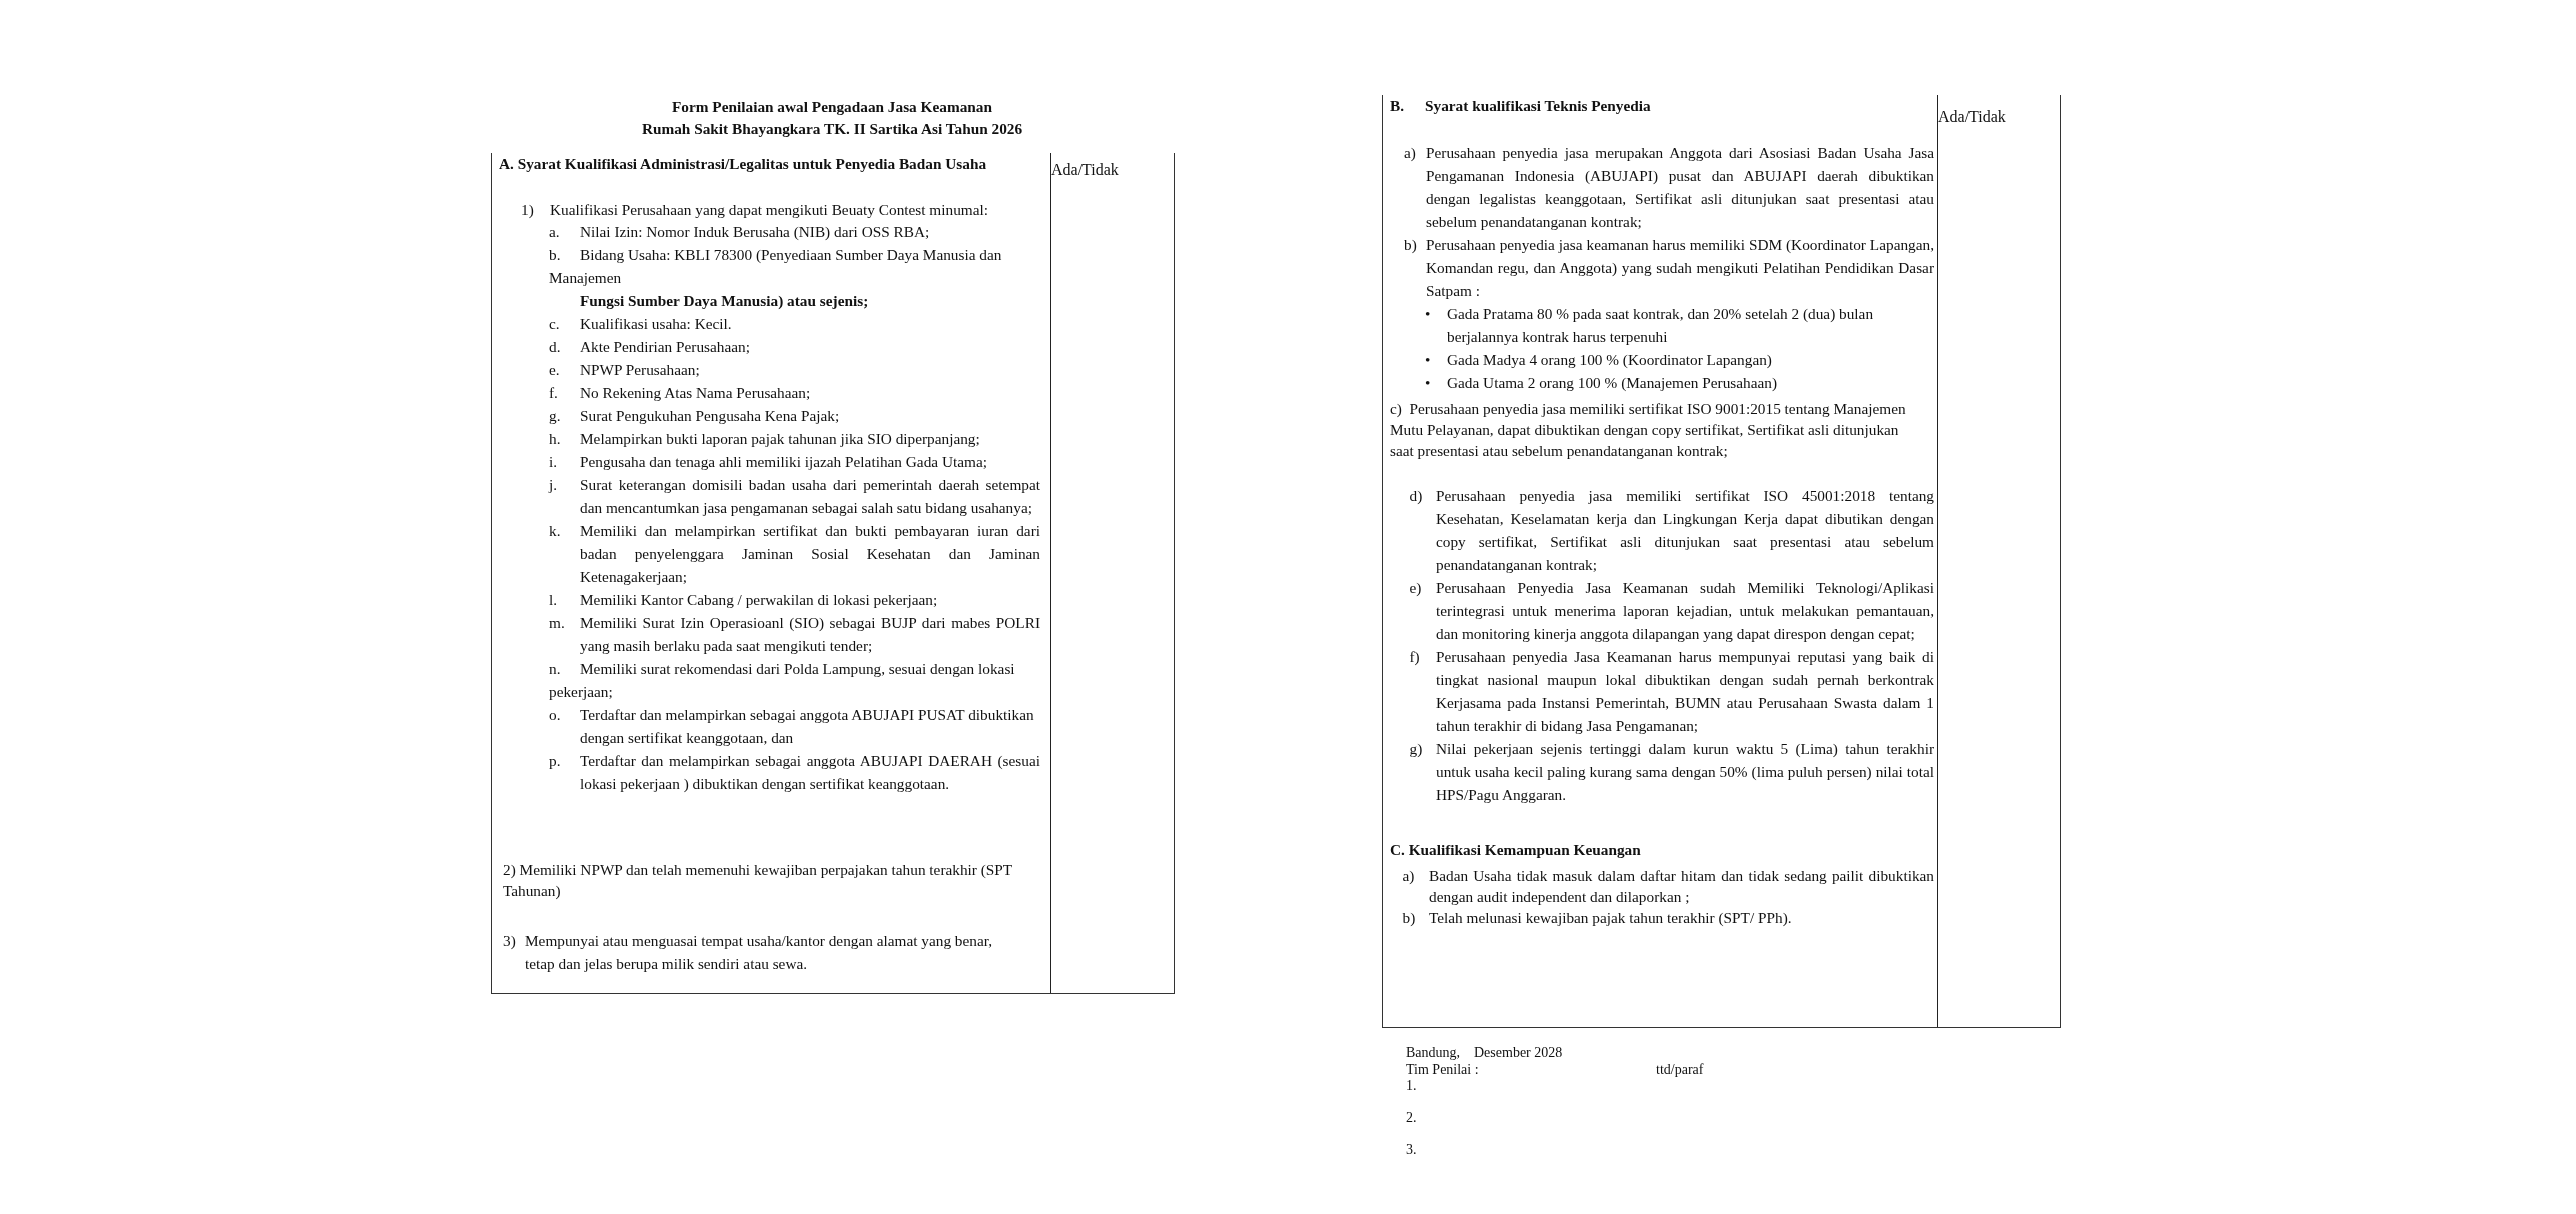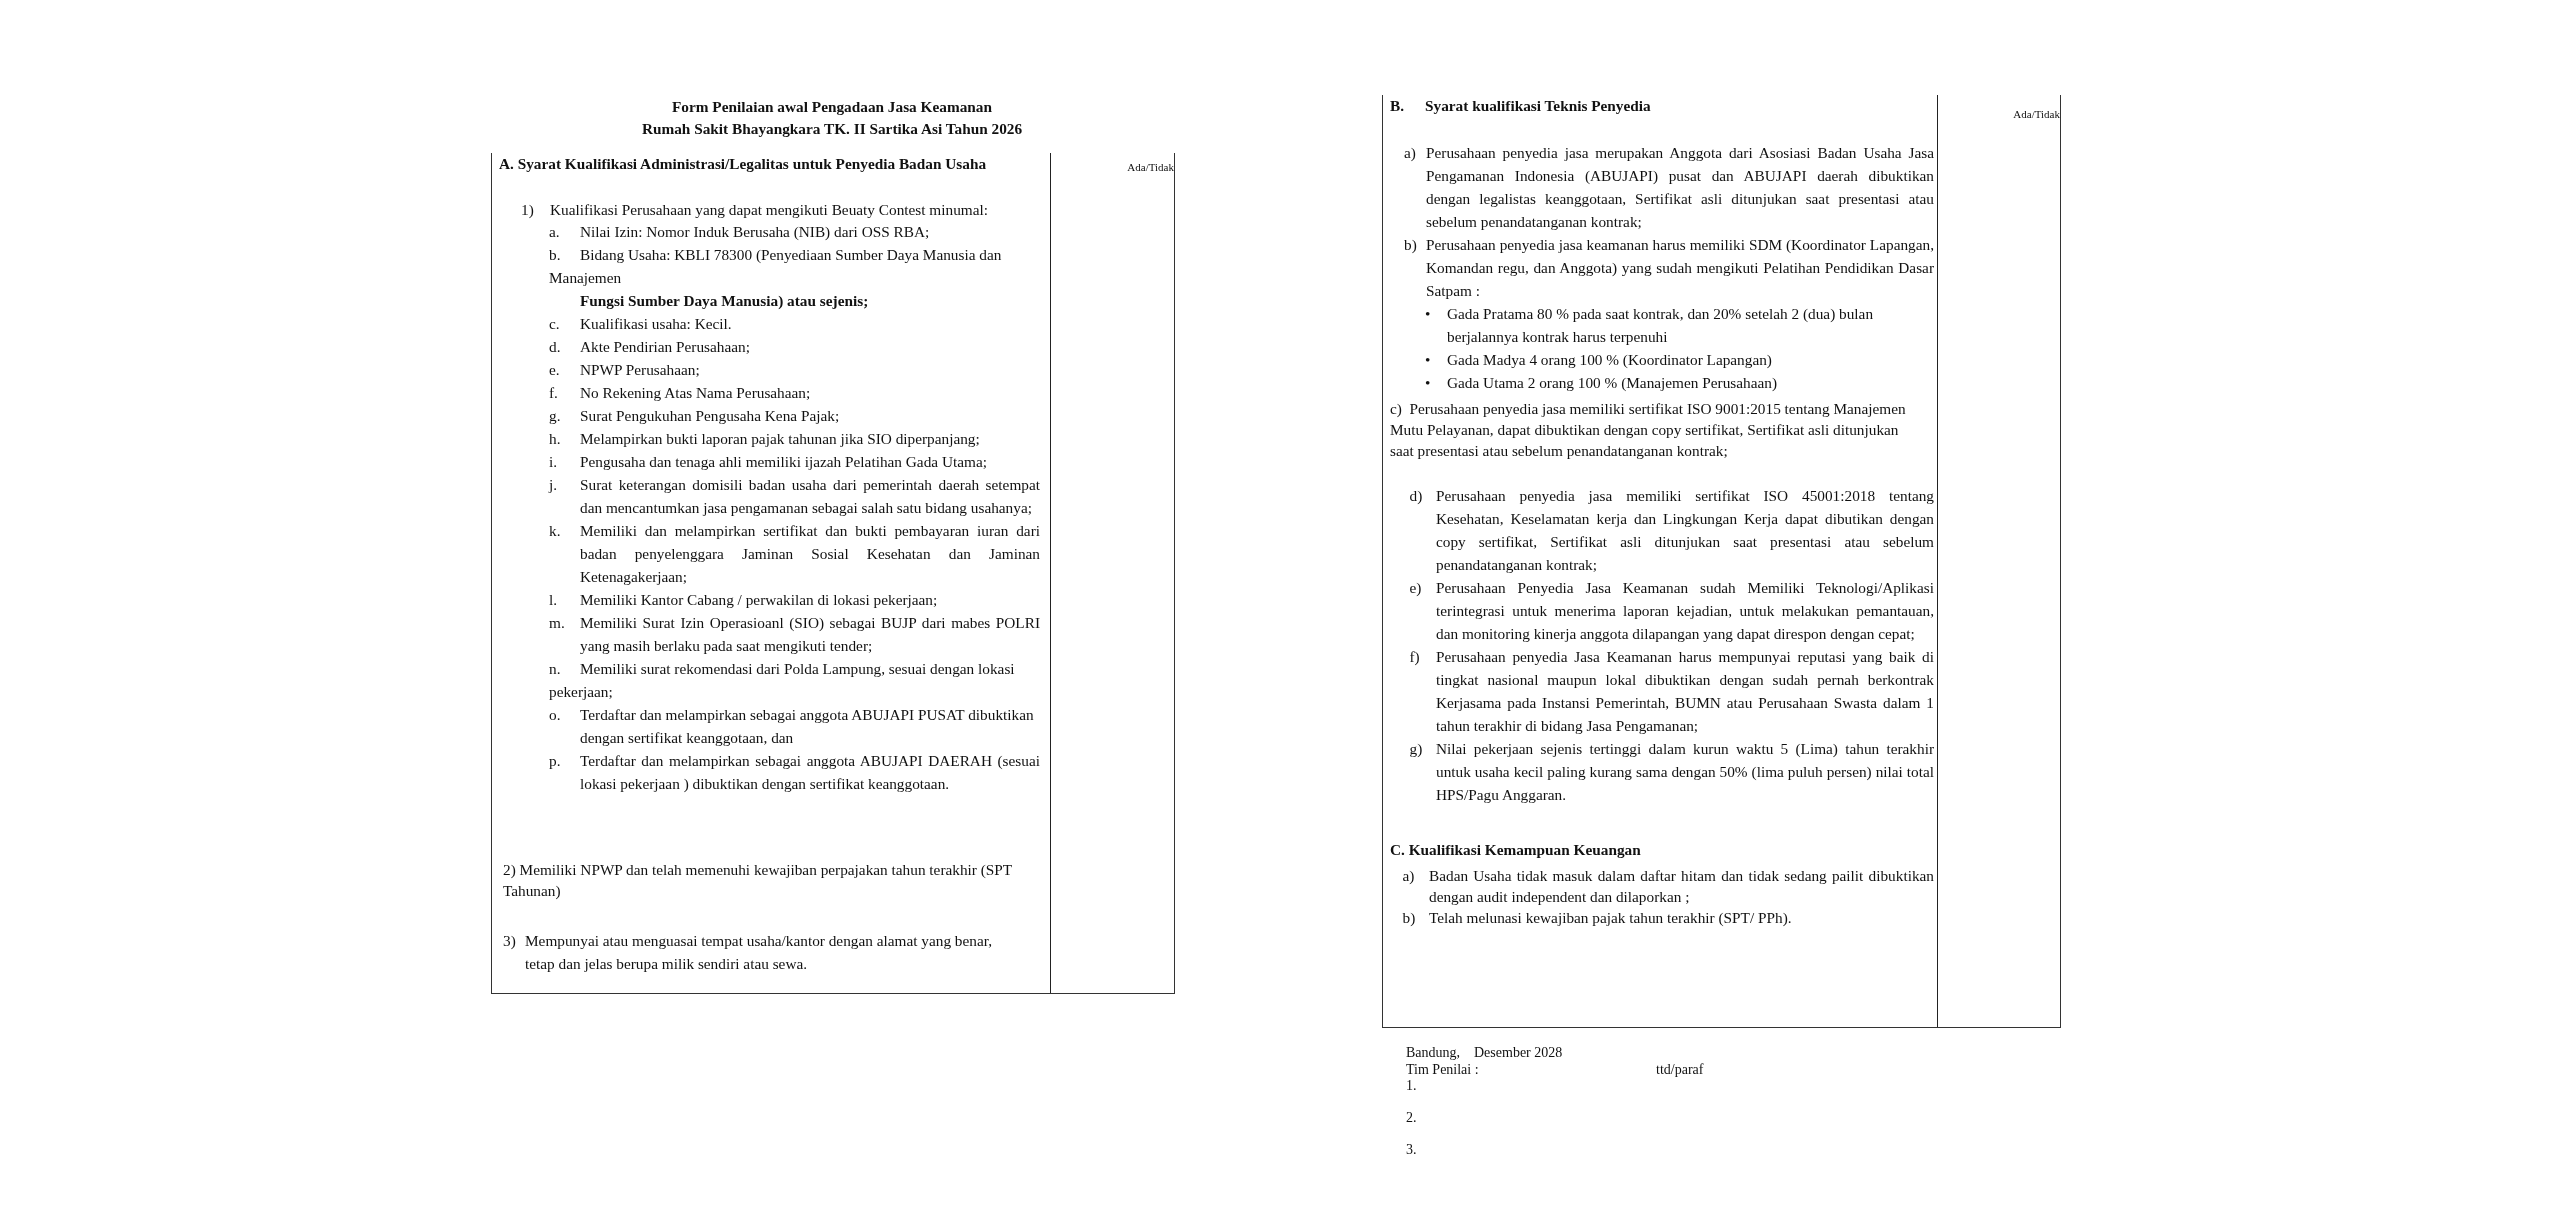--- a/index.html
+++ b/index.html
@@ -2,21 +2,21 @@
 <html style="font-size:11px"><head>
 <meta charset="utf-8">
 <style>
   html, body { margin:0; padding:0; background:#ffffff; }
   body { width:2576px; height:1214px; position:relative; overflow:hidden;
          font-family:"Liberation Serif", serif; color:#111; }
   .title { position:absolute; left:491px; width:682px; top:96px; text-align:center;
            font-weight:bold; font-size:15.3px; line-height:22px; }
   .tbl { position:absolute; border:1.4px solid #333; border-top:1px solid #333; box-sizing:border-box; }
   .tbl .col-main { position:absolute; left:0; top:0; bottom:0; border-right:1px solid #222; box-sizing:border-box; }
-  .tbl .col-check { position:absolute; top:0; bottom:0; right:0; text-align:right; font-size:11px; }
+  .tbl .col-check { position:absolute; top:0; bottom:0; right:0; text-align:left; font-size:16px; }
   #tableA { left:491px; top:153px; width:684px; height:841px; border-top:none; }
   #tableA .col-main { width:559px; }
   #tableA .col-check { left:559px; padding-top:8.4px; }
   #tableB { left:1382px; top:95px; width:679px; height:933px; border-top:none; }
   #tableB .col-main { width:555px; }
   #tableB .col-check { left:555px; padding-top:12.6px; }
   .sec-head { font-weight:bold; font-size:15.3px; line-height:19.5px; }
   .txt { font-size:15.3px; line-height:23px; }
   .row { display:flex; }
   .lbl { flex:0 0 auto; }

